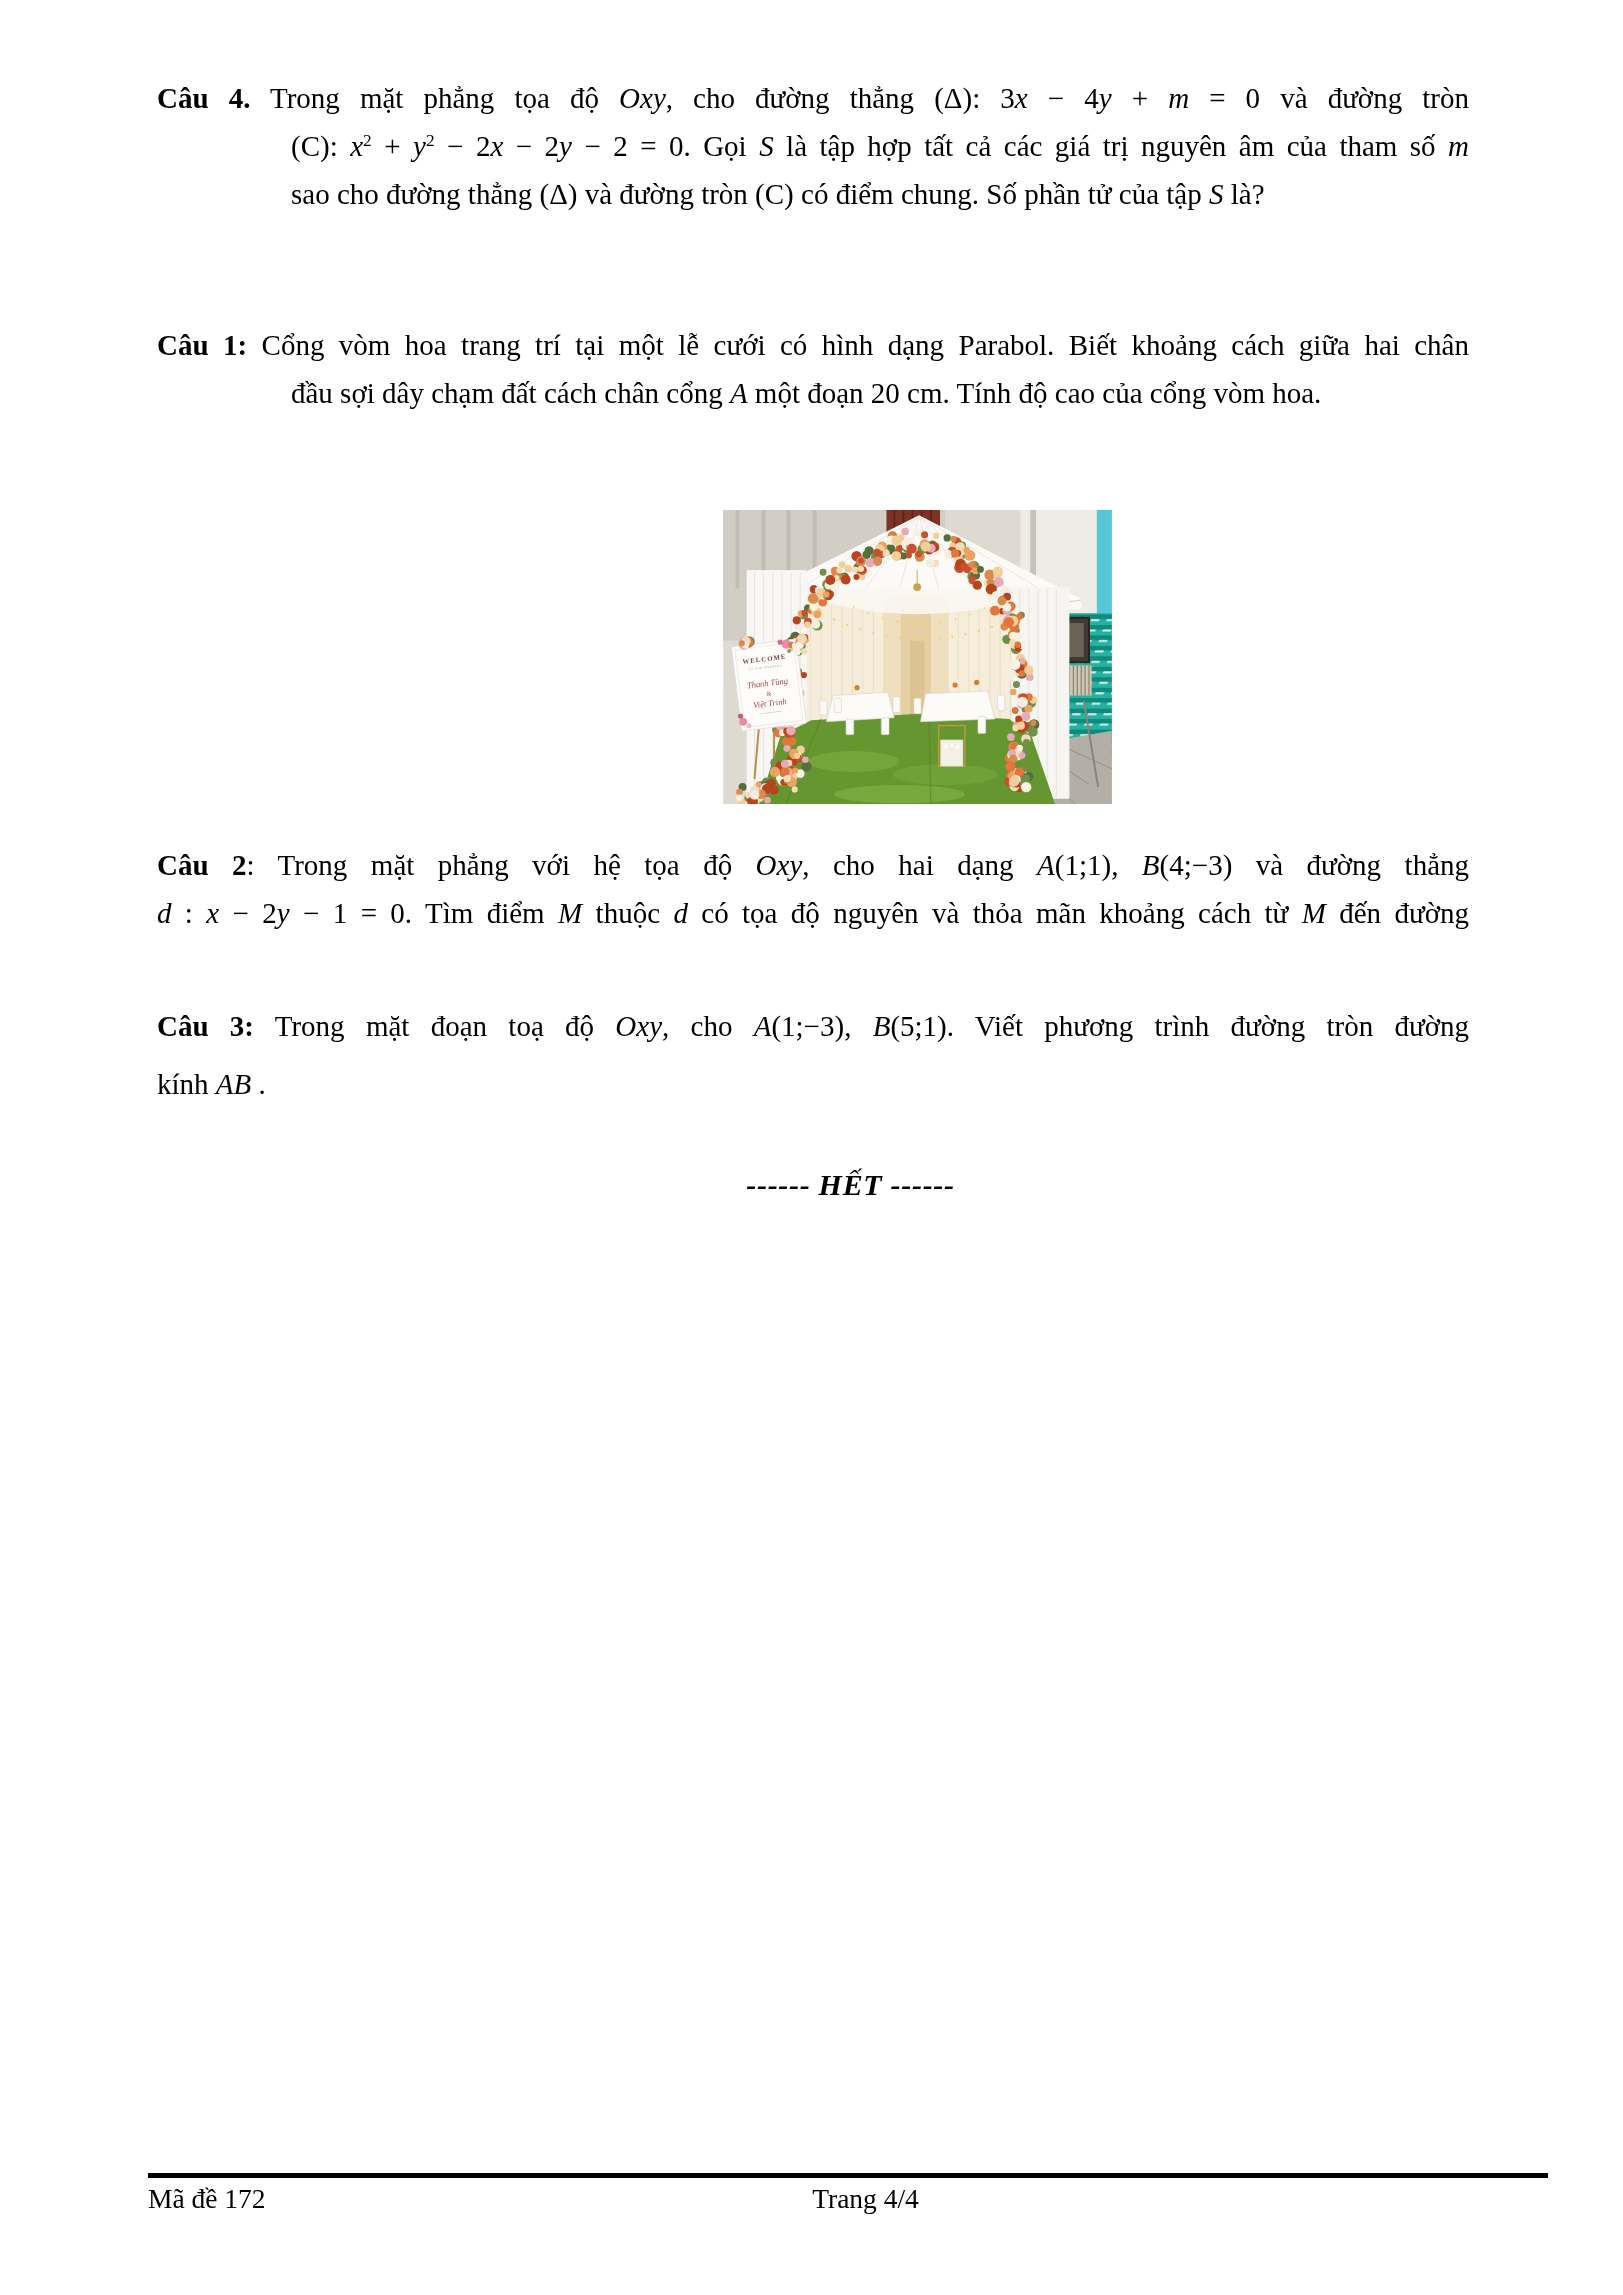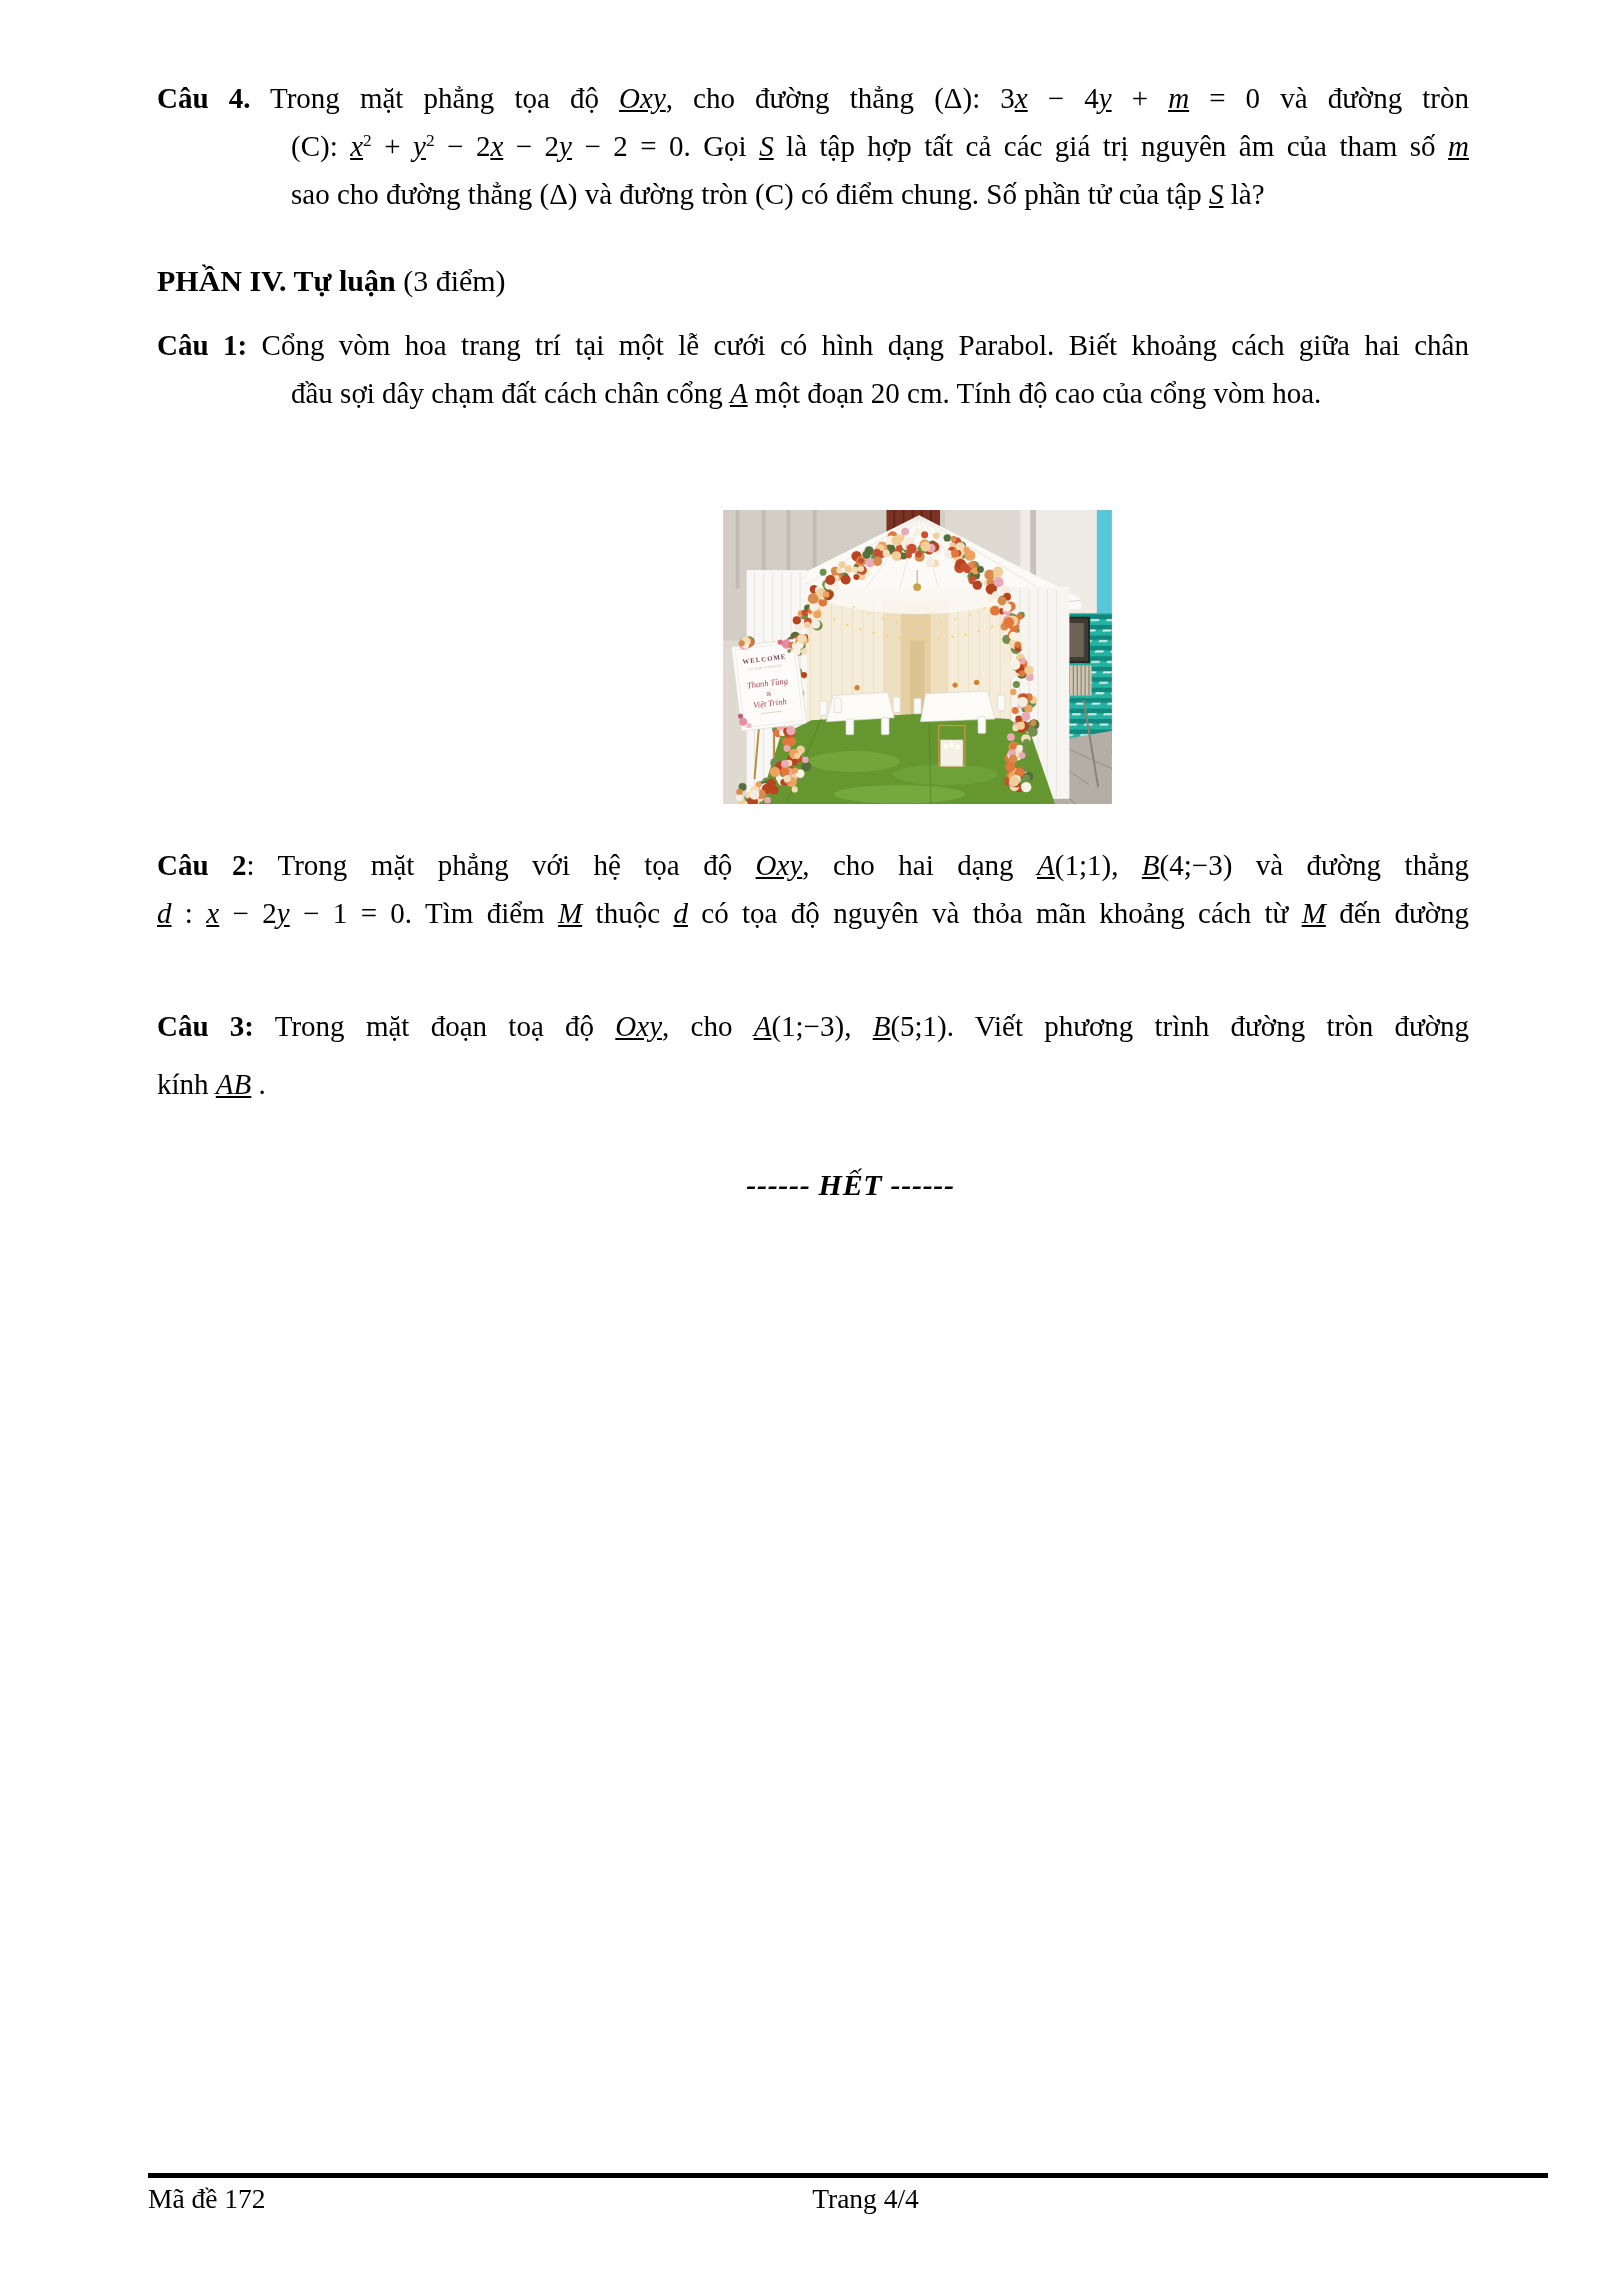--- a/index.html
+++ b/index.html
@@ -7,21 +7,21 @@
     position:relative;width:1623px;height:2295px;background:#ffffff;
     font-family:"Liberation Serif","DejaVu Serif",serif;color:#000;overflow:hidden;
   }
   .para{position:absolute;left:157px;width:1312px;font-size:29px;}
   .ln{line-height:48px;white-space:normal;}
   .q3 .ln{line-height:58px;}
   .jt{text-align:justify;text-align-last:justify;}
   .in{padding-left:134px;}
   .sg-r{}
   .sg-b{font-weight:700;}
-  .sg-i{font-style:italic;text-decoration:underline;}
+  .sg-i{font-style:italic;}
   .sg-p{font-size:60%;position:relative;top:-0.55em;line-height:0;}
   #section-heading{position:absolute;left:157px;top:257px;width:1312px;font-size:30px;line-height:48px;}
   #end-mark{
     position:absolute;left:157px;top:1161px;width:1387px;text-align:center;
     font-size:30px;font-weight:700;font-style:italic;line-height:48px;letter-spacing:0.7px;
   }
   #photo{
     position:absolute;left:723px;top:510px;width:389px;height:294px;overflow:hidden;
   }
   #photo svg{display:block;width:100%;height:100%;}
@@ -37,21 +37,20 @@
 <body>
 
 <div id="page">
 
   <div class="para" style="top:74px">
       <div class="ln jt"><span class="sg-b">Câu 4.</span><span class="sg-r"> Trong mặt phẳng tọa độ </span><span class="sg-i">Oxy</span><span class="sg-r">, cho đường thẳng (Δ): 3</span><span class="sg-i">x</span><span class="sg-r"> − 4</span><span class="sg-i">y</span><span class="sg-r"> + </span><span class="sg-i">m</span><span class="sg-r"> = 0 và đường tròn</span></div>
       <div class="ln jt in"><span class="sg-r">(C): </span><span class="sg-i">x</span><span class="sg-p">2</span><span class="sg-r"> + </span><span class="sg-i">y</span><span class="sg-p">2</span><span class="sg-r"> − 2</span><span class="sg-i">x</span><span class="sg-r"> − 2</span><span class="sg-i">y</span><span class="sg-r"> − 2 = 0. Gọi </span><span class="sg-i">S</span><span class="sg-r"> là tập hợp tất cả các giá trị nguyên âm của tham số </span><span class="sg-i">m</span></div>
       <div class="ln in"><span class="sg-r">sao cho đường thẳng (Δ) và đường tròn (C) có điểm chung. Số phần tử của tập </span><span class="sg-i">S</span><span class="sg-r"> là?</span></div>
     </div>
 
-  <div id="section-heading"><span class="sg-b">PHẦN IV. Tự luận </span><span class="sg-r">(3 điểm)</span></div>
 
   <div class="para" style="top:321px">
       <div class="ln jt"><span class="sg-b">Câu 1</span><span class="sg-b">:</span><span class="sg-r"> Cổng vòm hoa trang trí tại một lễ cưới có hình dạng Parabol. Biết khoảng cách giữa hai chân</span></div>
       <div class="ln in"><span class="sg-r">đầu sợi dây chạm đất cách chân cổng </span><span class="sg-i">A</span><span class="sg-r"> một đoạn 20 cm. Tính độ cao của cổng vòm hoa.</span></div>
     </div>
 
   <div id="photo">
     <svg viewBox="0 0 595 450" xmlns="http://www.w3.org/2000/svg">
       <defs>
         <pattern id="zig" width="24" height="16" patternUnits="userSpaceOnUse" patternTransform="skewX(-20)">

